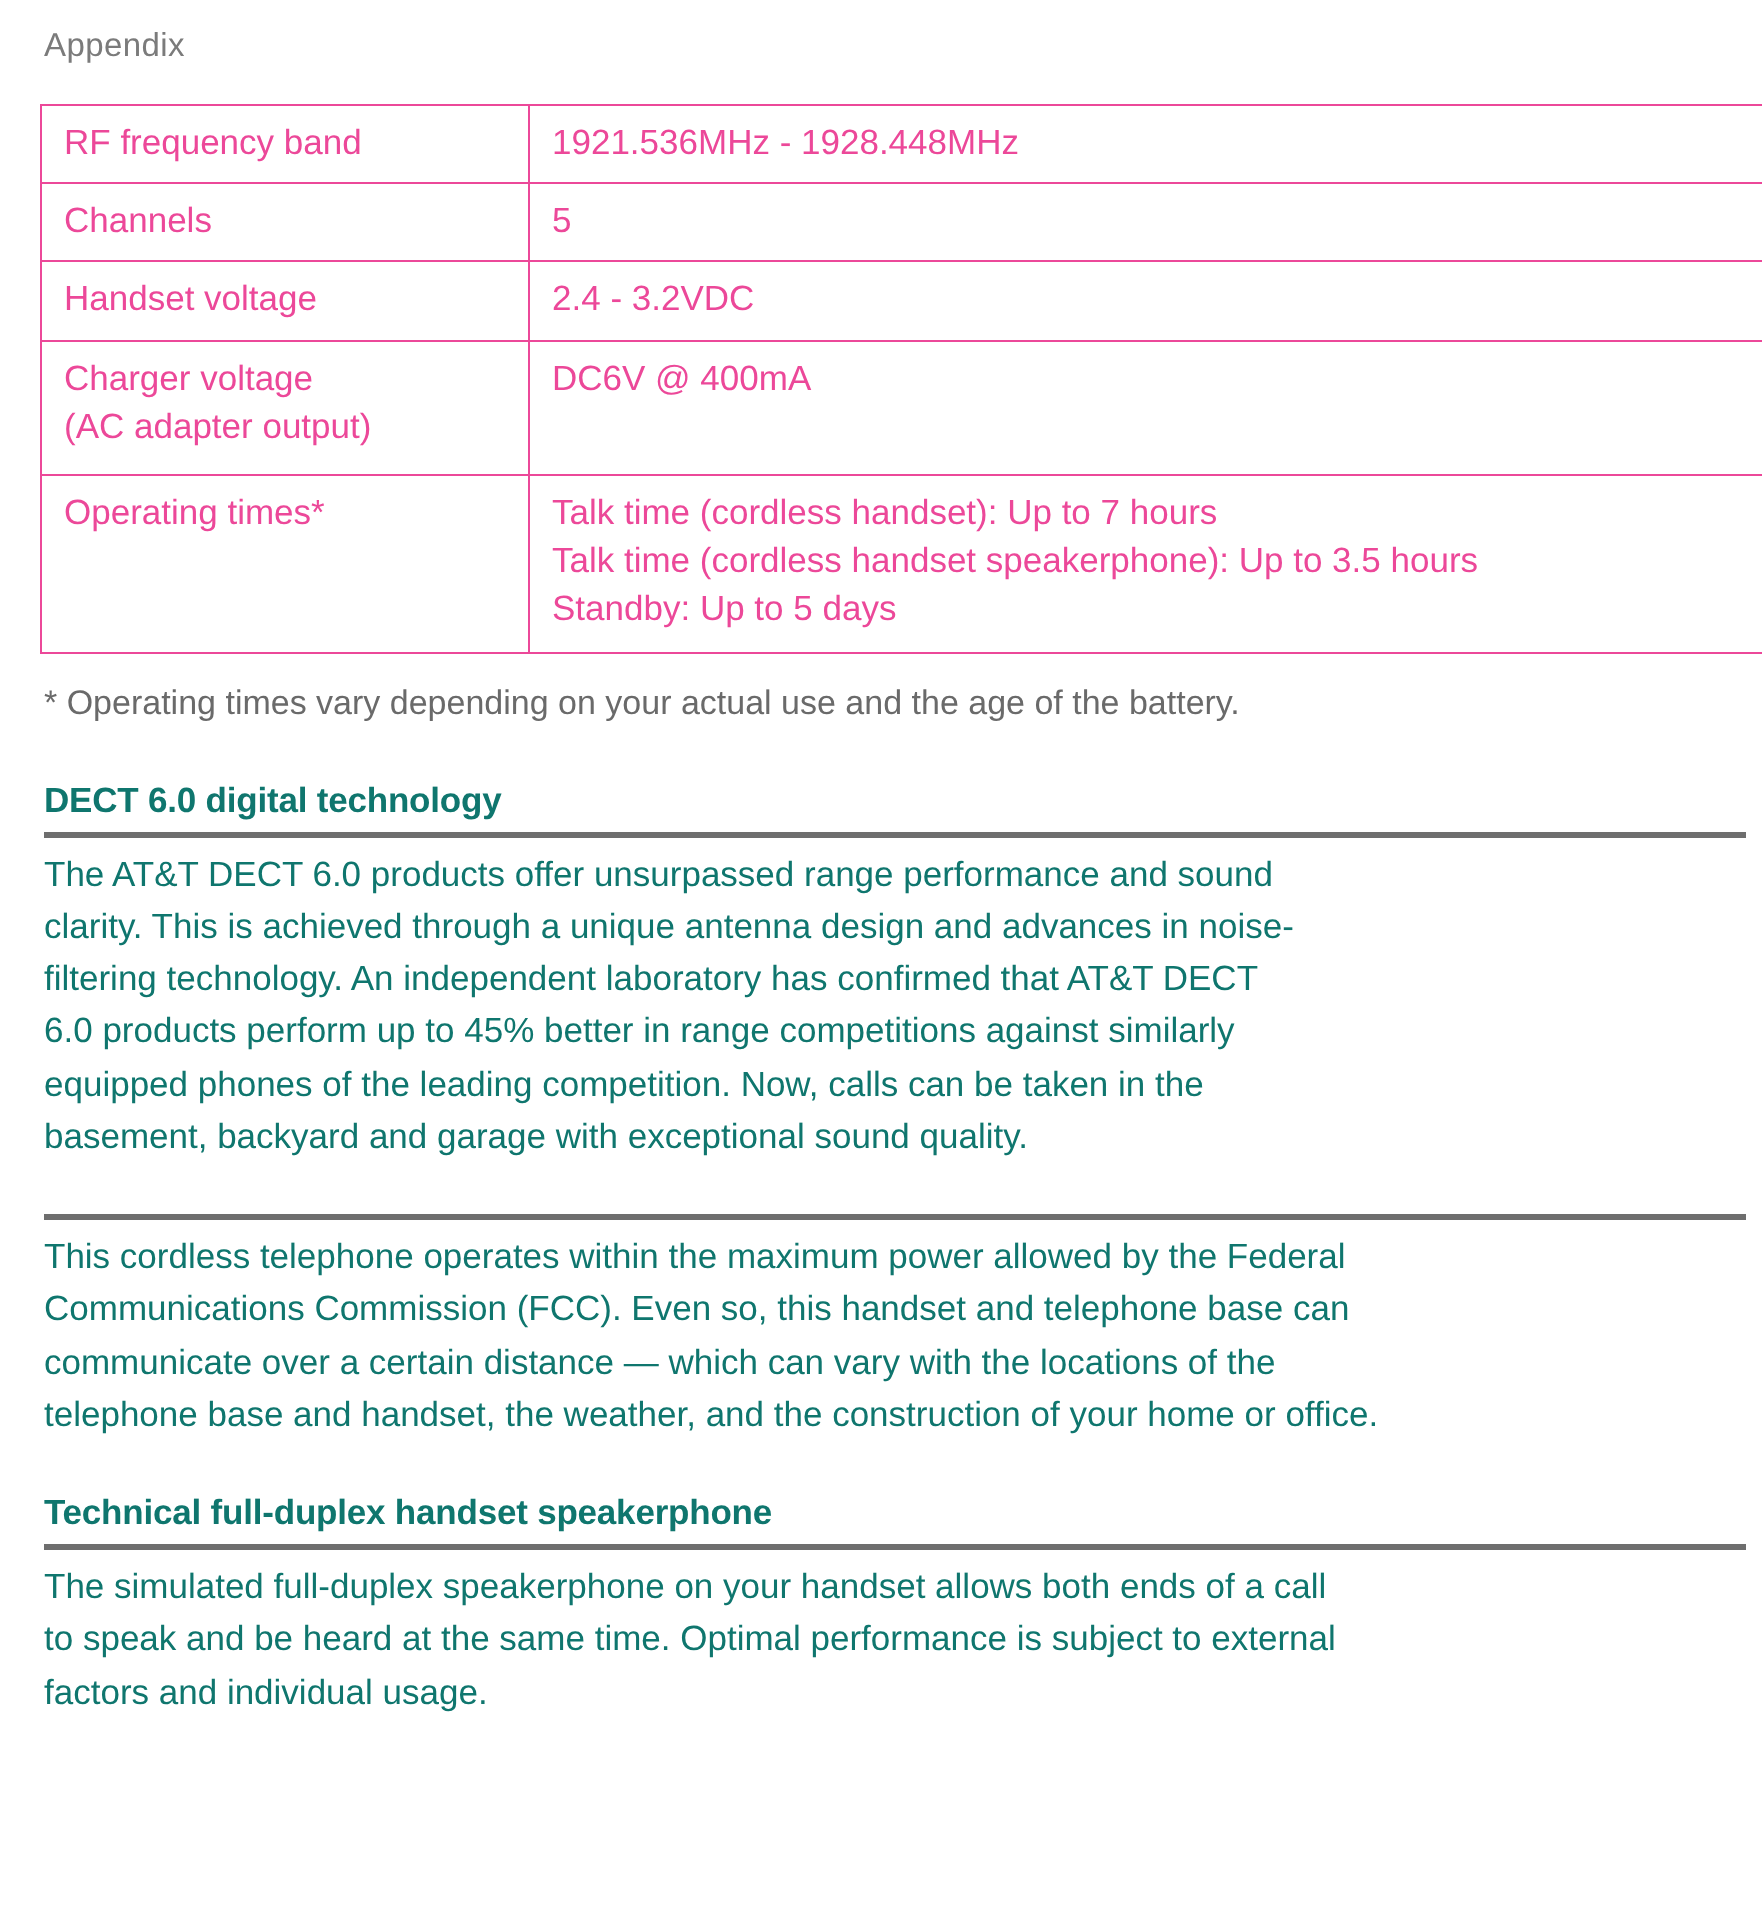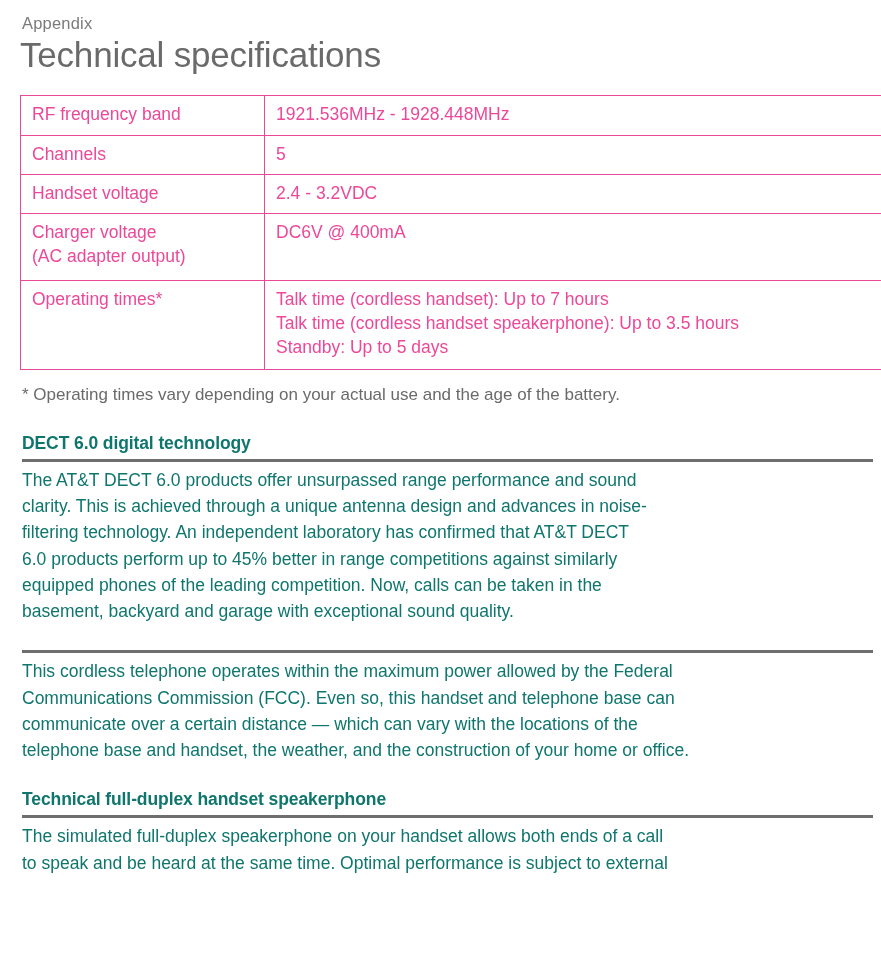--- a/index.html
+++ b/index.html
@@ -93,21 +93,20 @@
     margin: 0;
   }
   .section-body .ln { display: block; white-space: nowrap; }
 </style>
 </head>
 <body>
 
 <div class="page">
 
   <div class="eyebrow">Appendix</div>
-  <h1 class="page-title">Technical specifications</h1>
 
   <table class="spec-table">
     <tbody>
       <tr>
         <td class="label">RF frequency band</td>
         <td class="value">1921.536MHz - 1928.448MHz</td>
       </tr>
       <tr>
         <td class="label">Channels</td>
         <td class="value">5</td>
@@ -158,16 +157,17 @@
       <span class="ln">telephone base and handset, the weather, and the construction of your home or office.</span>
     </p>
   </div>
 
   <div class="section">
     <h2 class="section-heading">Technical full-duplex handset speakerphone</h2>
     <div class="section-rule"></div>
     <p class="section-body">
       <span class="ln">The simulated full-duplex speakerphone on your handset allows both ends of a call</span>
       <span class="ln">to speak and be heard at the same time. Optimal performance is subject to external</span>
+      <span class="ln">factors and individual usage.</span>
     </p>
   </div>
 
 </div>
 
 </body></html>

